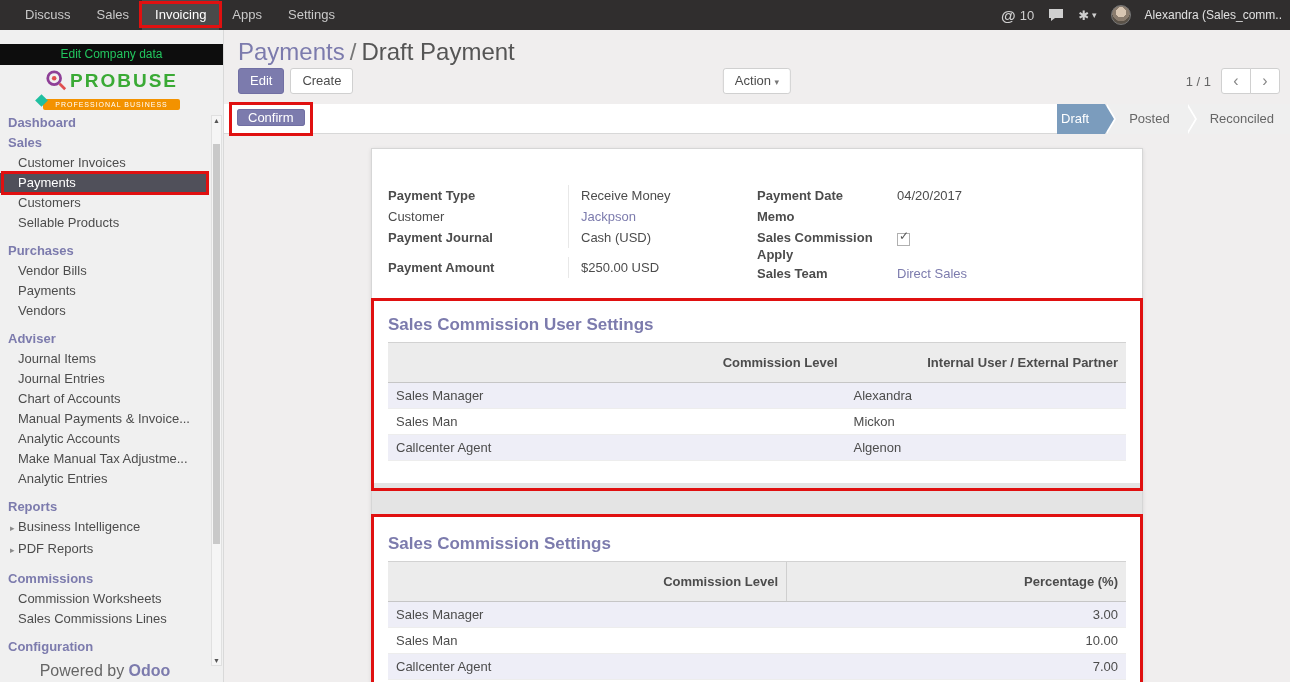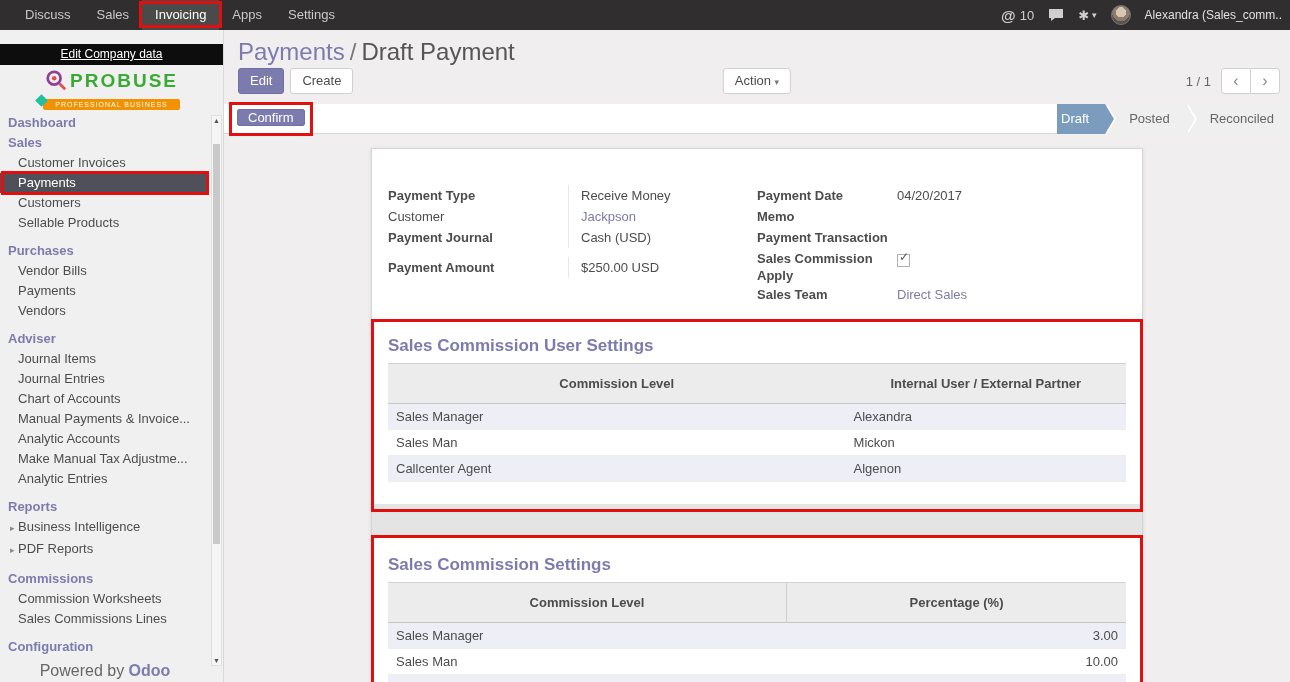--- a/index.html
+++ b/index.html
@@ -15,21 +15,21 @@
   .mention { display:flex; align-items:center; gap:4px; font-size:13px; }
   .at-glyph { font-size:15px; font-weight:bold; }
   .bubble-icon svg { display:block; }
   .debug-wrap { display:flex; align-items:center; gap:3px; }
   .caret { font-size:9px; color:#cfcfcf; }
   .avatar { width:20px; height:20px; border-radius:50%; background:radial-gradient(circle at 50% 35%, #d8c6b2 0 34%, #8a7c6e 35% 60%, #5a5248 61%); border:1px solid #777; }
   .user-name { font-size:12px; color:#e0e0e0; white-space:nowrap; }
 
   
   .sidebar { position:absolute; top:30px; left:0; width:224px; bottom:0; background:#f0f0f0; border-right:1px solid #d9d9d9; overflow:hidden; z-index:5; }
-  .edit-company { margin-top:14px; background:#0d0d0d; color:#ffffff; text-align:center; line-height:21px; height:21px; font-size:12px; cursor:pointer;text-decoration:underline; }
+  .edit-company { margin-top:14px; background:#0d0d0d; color:#22c55e; text-align:center; line-height:21px; height:21px; font-size:12px; cursor:pointer; }
   .logo { height:44px; margin:2px 0; display:flex; flex-direction:column; align-items:center; justify-content:center; }
   .brand-row { display:flex; align-items:center; gap:3px; }
   .brand-text { color:#3aaa35; font-weight:bold; font-size:19px; letter-spacing:2px; }
   .ribbon-row { position:relative; margin-top:1px; }
   .ribbon { display:inline-block; background:#f39200; color:#fff; font-size:7px; letter-spacing:1px; padding:2px 12px; border-radius:2px; }
   .diamond { position:absolute; left:-6px; top:1px; width:9px; height:9px; background:#1fbfa0; transform:rotate(45deg); }
   .sb-h { color:#7c7bad; font-weight:bold; padding:2px 8px 3px; font-size:13px; line-height:15px; cursor:pointer; }
   .sb-h.mt { margin-top:8px; }
   .sb-i { padding:2px 8px 3px 18px; font-size:13px; line-height:15px; color:#4c4c4c; cursor:pointer; white-space:nowrap; }
   .sb-i.sel { position:relative; background:#50505a; color:#fff; margin-right:14px; }
@@ -99,21 +99,21 @@
   .cb-check { position:absolute; top:-4px; left:1px; font-size:12px; color:#5a5a5a; line-height:13px; }
 
   .sec-wrap { position:relative; }
   .sec-wrap .anno { content:""; position:absolute; border:3px solid #e01010; left:-17px; right:-17px; pointer-events:none; z-index:40; }
   .anno1 { top:-16px; bottom:-30px; }
   .anno2 { top:-19px; bottom:-20px; }
   .section-title { font-size:17px; font-weight:bold; color:#7c7bad; line-height:22px; }
   .st1 { margin-top:30px; }
   .st2 { margin-top:16px; }
   .tbl { width:100%; border-collapse:collapse; margin-top:6px; font-size:13px; }
-  .tbl th { background:#ececec; text-align:center; font-weight:bold; color:#4c4c4c; padding:4px 8px; border-top:1px solid #d2d2d2; border-bottom:1px solid #c6c6c6; height:40px; }
+  .tbl th { background:#ececec; text-align:right; font-weight:bold; color:#4c4c4c; padding:4px 8px; border-top:1px solid #d2d2d2; border-bottom:1px solid #c6c6c6; height:40px; }
   .tbl td { padding:5px 8px; height:25px; border-bottom:1px solid #ededed; }
   .tbl tr.odd td { background:#eeeef7; }
   .t1 .c1 { width:62%; }
   .t2 .c1 { width:54%; }
   .t2 th.c2 { border-left:1px solid #cfcfcf; }
   .t2 td.num { text-align:right; }
   .band { height:34px; background:#e4e4e4; margin:22px -16px 0; }
 </style>
 </head>
 <body>
@@ -257,24 +257,20 @@
         <div class="col col-right">
           <div class="f-row">
               <span class="f-label b">Payment Date</span>
               <span class="f-value">04/20/2017</span>
             </div>
           <div class="f-row">
               <span class="f-label b">Memo</span>
               <span class="f-value"></span>
             </div>
           <div class="f-row">
-              <span class="f-label b">Payment Transaction</span>
-              <span class="f-value"></span>
-            </div>
-          <div class="f-row">
               <span class="f-label b wrap2">Sales Commission Apply</span>
               <span class="f-value"><span class="cb"><span class="cb-check">✓</span></span></span>
             </div>
           <div class="f-row">
               <span class="f-label b">Sales Team</span>
               <span class="f-value link">Direct Sales</span>
             </div>
         </div>
       </div>
 

